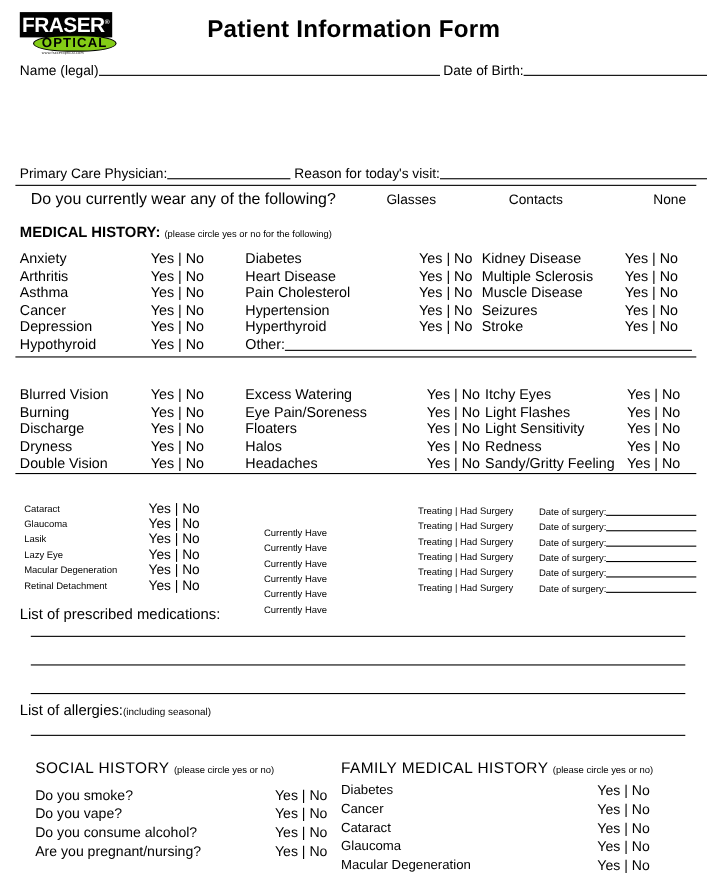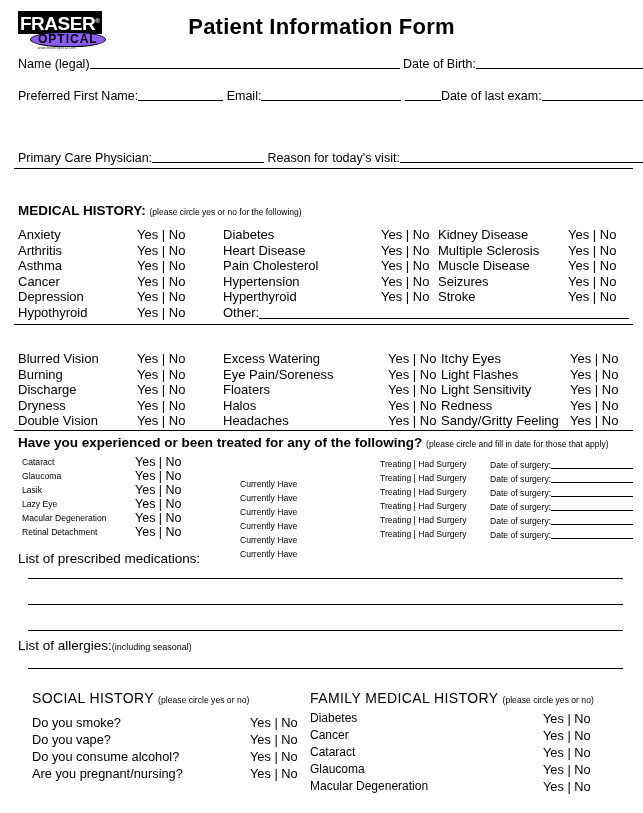--- a/index.html
+++ b/index.html
@@ -54,21 +54,21 @@
     position: absolute;
     left: 12px;
     top: 21px;
     border: 1.4px solid #000;
     border-radius: 50% / 60%;
     font-weight: bold;
     font-size: 12px;
     letter-spacing: 1px;
     padding: 0 7px;
     line-height: 13px;
-    background: #8b5cf6;
+    background: #84cc16;
   }
   .logo-url {
     position: absolute;
     left: 20px;
     top: 35px;
     font-size: 3.4px;
     letter-spacing: 0.2px;
     color: #222;
   }
   .form-title {
@@ -265,34 +265,35 @@
       <div class="logo-url">www.fraseroptical.com</div>
     </div>
     <div class="form-title">Patient Information Form</div>
   </div>
 
   <div class="idrow r1">
     <span class="label">Name (legal)</span><span class="fl" style="width:310px"></span>
     <span class="label">Date of Birth:</span><span class="fl" style="width:175px"></span>
   </div>
 
-  <div class="idrow r2">
-    <span class="label">Preferred First Name:</span><span class="fl" style="width:85px"></span>
-    <span class="label">Email:</span><span class="fl" style="width:140px"></span>
-    <span class="fl" style="width:36px"></span><span class="label">Date of last exam:</span><span class="fl" style="width:110px"></span>
-  </div>
 
 
   <div class="idrow r4">
     <span class="label">Primary Care Physician:</span><span class="fl" style="width:112px"></span>
     <span class="label">Reason for today's visit:</span><span class="fl" style="width:275px"></span>
   </div>
 
   <div class="rule" style="top:168px"></div>
 
+  <div class="wear-row">
+    <span class="wear-q">Do you currently wear any of the following?</span>
+    <span class="wear-opt" style="margin-left:42px">Glasses</span>
+    <span class="wear-opt" style="margin-left:62px">Contacts</span>
+    <span class="wear-opt" style="margin-left:78px">None</span>
+  </div>
 
   <div class="sec-head" style="top:203px">
     <span>MEDICAL HISTORY:</span>
     <span class="note">(please circle yes or no for the following)</span>
   </div>
 
   <div class="grid" style="top:227px">
     <div class="row">
       <span class="cell m-l1">Anxiety</span>
       <span class="cell m-y1">Yes | No</span>
@@ -381,24 +382,20 @@
       <span class="cell e-y1">Yes | No</span>
       <span class="cell e-l2">Headaches</span>
       <span class="cell e-y2">Yes | No</span>
       <span class="cell e-l3">Sandy/Gritty Feeling</span>
       <span class="cell e-y3">Yes | No</span>
     </div>
   </div>
 
   <div class="rule" style="top:430px"></div>
 
-  <div class="sec-head" style="top:435px">
-    <span>Have you experienced or been treated for any of the following?</span>
-    <span class="note">(please circle and fill in date for those that apply)</span>
-  </div>
 
   <div class="tgrid" style="top:457px">
     <div class="row">
       <span class="cell t-l1">Cataract</span>
       <span class="cell t-y1">Yes | No</span>
       <span class="cell t-cur">Currently Have</span>
       <span class="cell t-tr">Treating | Had Surgery</span>
       <span class="cell t-ds"><span>Date of surgery:</span><span class="fl"></span></span>
     </div>
     <div class="row">

